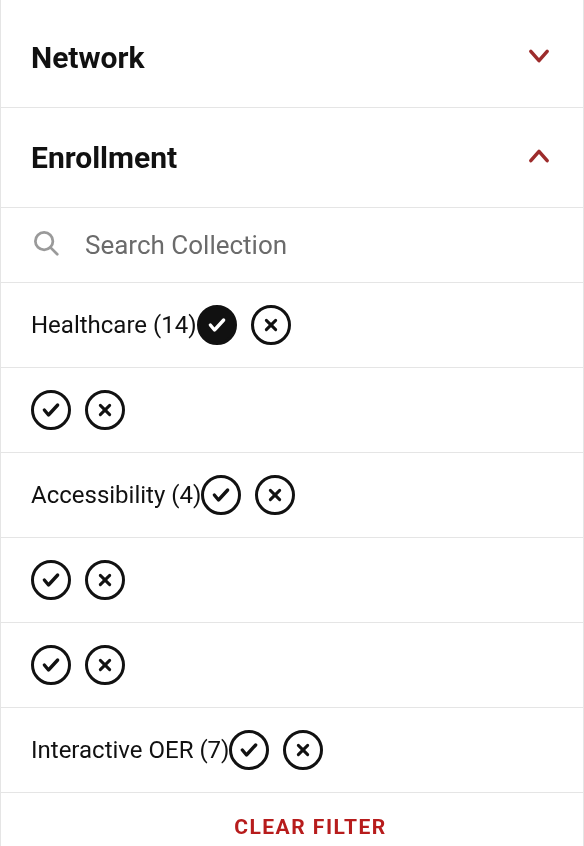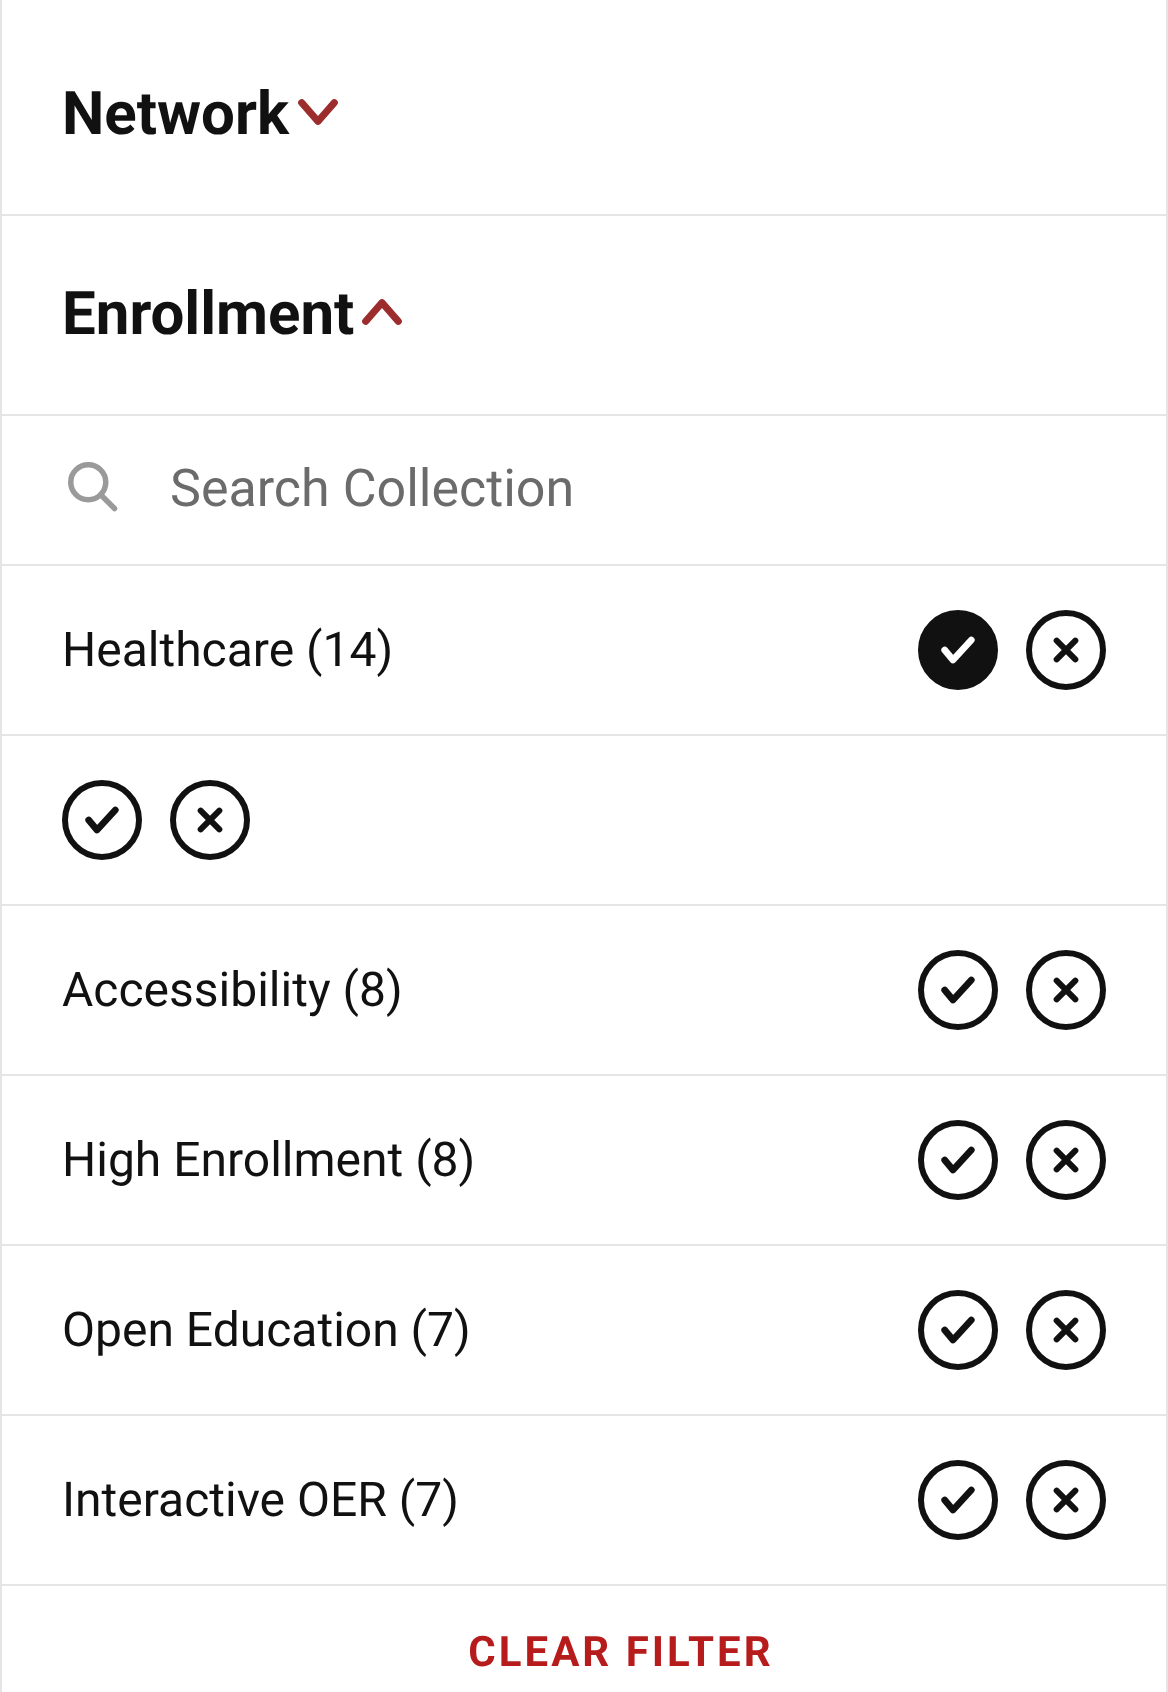--- a/index.html
+++ b/index.html
@@ -9,20 +9,21 @@
     width: 584px;
   }
   .panel {
     width: 584px;
     border-left: 1px solid #e5e5e5;
     border-right: 1px solid #e5e5e5;
   }
   .section-header {
     display: flex;
     align-items: center;
+    justify-content: space-between;
     padding: 32px 30px 32px 30px;
     border-bottom: 1px solid #e5e5e5;
     cursor: pointer;
   }
   .section-title {
     font-size: 30px;
     font-weight: 700;
     color: #111;
   }
   .chevron {
@@ -47,21 +48,20 @@
     outline: none;
     font-size: 26px;
     color: #333;
     flex: 1;
     font-family: inherit;
   }
   .search-input::placeholder { color: #6b6b6b; }
   .filter-row {
     display: flex;
     align-items: center;
-    justify-content: space-between;
     padding: 22px 30px;
     border-bottom: 1px solid #e5e5e5;
   }
   .filter-label {
     font-size: 24px;
     color: #111;
     font-weight: 400;
   }
   .filter-actions {
     display: flex;
@@ -169,61 +169,59 @@
             <span>
               <svg width="16" height="16" viewBox="0 0 24 24" fill="none" stroke="#111" stroke-width="4.5" stroke-linecap="round" stroke-linejoin="round">
                 <line x1="5" y1="5" x2="19" y2="19"></line>
                 <line x1="19" y1="5" x2="5" y2="19"></line>
               </svg>
             </span>
           </div>
         </div>
       </div>
       <div class="filter-row">
-        <span class="filter-label">Accessibility (8)</span>
-        <div class="filter-actions">
-          <div class="circle-btn">
-            <span>
-              <svg width="20" height="20" viewBox="0 0 24 24" fill="none" stroke="#111" stroke-width="4" stroke-linecap="round" stroke-linejoin="round">
-                <polyline points="4 12 9 18 20 6"></polyline>
-              </svg>
-            </span>
-          </div>
-          <div class="circle-btn">
-            <span>
-              <svg width="16" height="16" viewBox="0 0 24 24" fill="none" stroke="#111" stroke-width="4.5" stroke-linecap="round" stroke-linejoin="round">
-                <line x1="5" y1="5" x2="19" y2="19"></line>
-                <line x1="19" y1="5" x2="5" y2="19"></line>
-              </svg>
-            </span>
-          </div>
-        </div>
-      </div>
-      <div class="filter-row">
-        <span class="filter-label">High Enrollment (8)</span>
-        <div class="filter-actions">
-          <div class="circle-btn">
-            <span>
-              <svg width="20" height="20" viewBox="0 0 24 24" fill="none" stroke="#111" stroke-width="4" stroke-linecap="round" stroke-linejoin="round">
-                <polyline points="4 12 9 18 20 6"></polyline>
-              </svg>
-            </span>
-          </div>
-          <div class="circle-btn">
-            <span>
-              <svg width="16" height="16" viewBox="0 0 24 24" fill="none" stroke="#111" stroke-width="4.5" stroke-linecap="round" stroke-linejoin="round">
-                <line x1="5" y1="5" x2="19" y2="19"></line>
-                <line x1="19" y1="5" x2="5" y2="19"></line>
-              </svg>
-            </span>
-          </div>
-        </div>
-      </div>
-      <div class="filter-row">
-        <span class="filter-label">Open Education (7)</span>
+        <span class="filter-label">Accessibility (4)</span>
+        <div class="filter-actions">
+          <div class="circle-btn">
+            <span>
+              <svg width="20" height="20" viewBox="0 0 24 24" fill="none" stroke="#111" stroke-width="4" stroke-linecap="round" stroke-linejoin="round">
+                <polyline points="4 12 9 18 20 6"></polyline>
+              </svg>
+            </span>
+          </div>
+          <div class="circle-btn">
+            <span>
+              <svg width="16" height="16" viewBox="0 0 24 24" fill="none" stroke="#111" stroke-width="4.5" stroke-linecap="round" stroke-linejoin="round">
+                <line x1="5" y1="5" x2="19" y2="19"></line>
+                <line x1="19" y1="5" x2="5" y2="19"></line>
+              </svg>
+            </span>
+          </div>
+        </div>
+      </div>
+      <div class="filter-row">
+        <div class="filter-actions">
+          <div class="circle-btn">
+            <span>
+              <svg width="20" height="20" viewBox="0 0 24 24" fill="none" stroke="#111" stroke-width="4" stroke-linecap="round" stroke-linejoin="round">
+                <polyline points="4 12 9 18 20 6"></polyline>
+              </svg>
+            </span>
+          </div>
+          <div class="circle-btn">
+            <span>
+              <svg width="16" height="16" viewBox="0 0 24 24" fill="none" stroke="#111" stroke-width="4.5" stroke-linecap="round" stroke-linejoin="round">
+                <line x1="5" y1="5" x2="19" y2="19"></line>
+                <line x1="19" y1="5" x2="5" y2="19"></line>
+              </svg>
+            </span>
+          </div>
+        </div>
+      </div>
+      <div class="filter-row">
         <div class="filter-actions">
           <div class="circle-btn">
             <span>
               <svg width="20" height="20" viewBox="0 0 24 24" fill="none" stroke="#111" stroke-width="4" stroke-linecap="round" stroke-linejoin="round">
                 <polyline points="4 12 9 18 20 6"></polyline>
               </svg>
             </span>
           </div>
           <div class="circle-btn">
             <span>

